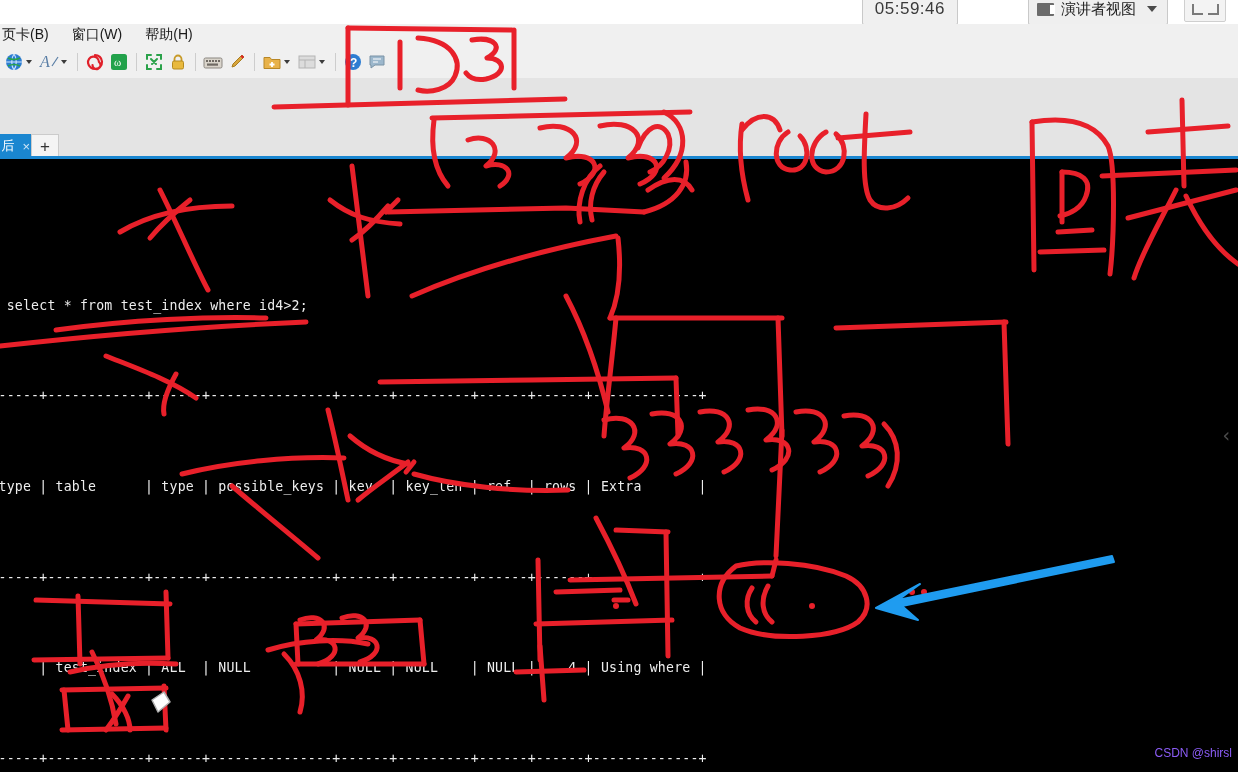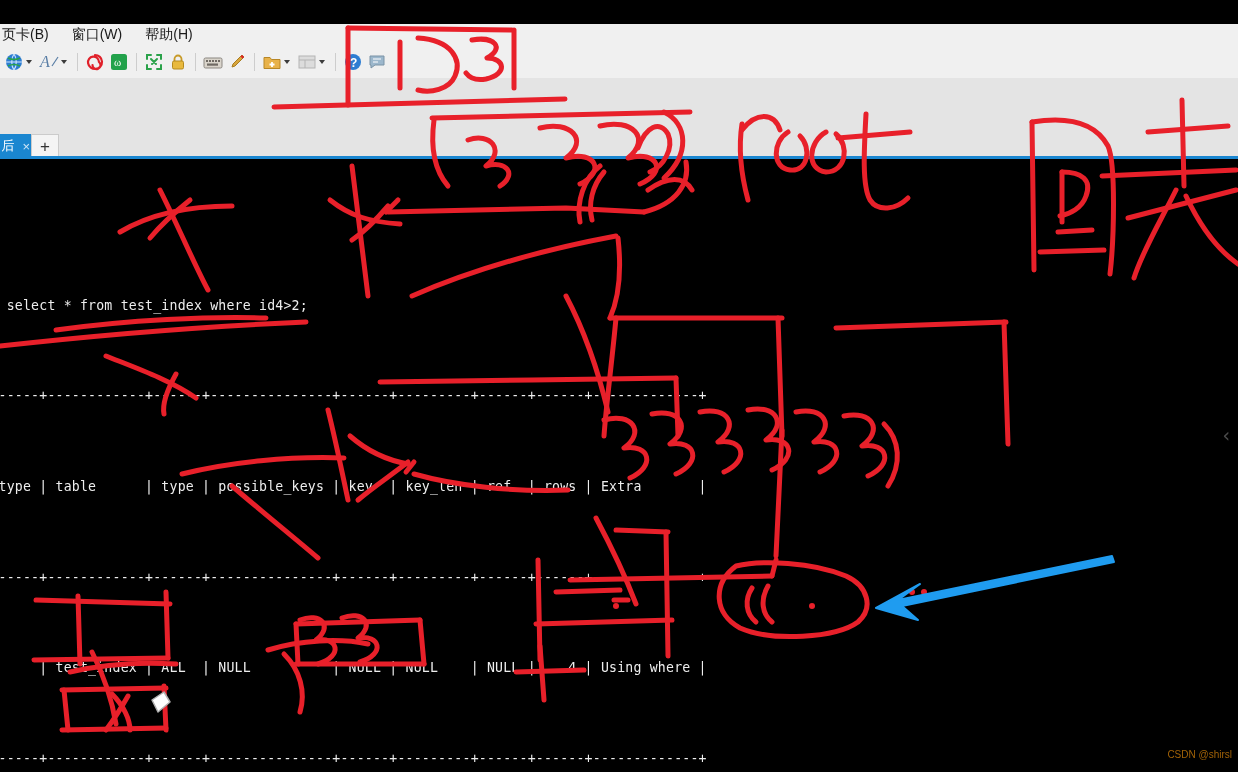--- a/index.html
+++ b/index.html
@@ -97,32 +97,44 @@
     position:absolute;right:8px;top:424px;font-size:19px;color:#4a4a4a;
     font-family:"DejaVu Sans",sans-serif;
   }
   .watermark{
     position:absolute;right:60px;bottom:8px;text-align:right;
     color:#4c4c4c;font-size:25px;font-family:"Liberation Sans",sans-serif;opacity:.85;
     line-height:1.15;
   }
   .watermark .wm2{font-size:13px;color:#5a5a5a;}
   .csdn{
-    position:absolute;right:6px;bottom:12px;color:#a16207;font-size:10px;
+    position:absolute;right:6px;bottom:12px;color:#8b5cf6;font-size:12px;
     font-family:"Liberation Sans",sans-serif;
   }
 
   
   .ink{position:absolute;left:0;top:0;width:1238px;height:772px;pointer-events:none;}
 </style>
 </head>
 <body>
 
 <div id="root">
 
+  <div class="titlebar">
+    <div class="timer-box">05:59:46</div>
+    <div class="presenter-box">
+      <span class="presenter-icon"></span>
+      <span>演讲者视图</span>
+      <span class="caret-down"></span>
+    </div>
+    <div class="restore-btn">
+      <span class="corner a"></span>
+      <span class="corner b"></span>
+    </div>
+  </div>
 
   <div class="menubar">
     <div class="menu-items">
       <span>页卡(B)</span>
       <span>窗口(W)</span>
       <span>帮助(H)</span>
     </div>
   </div>
 
   <div class="toolbar">

